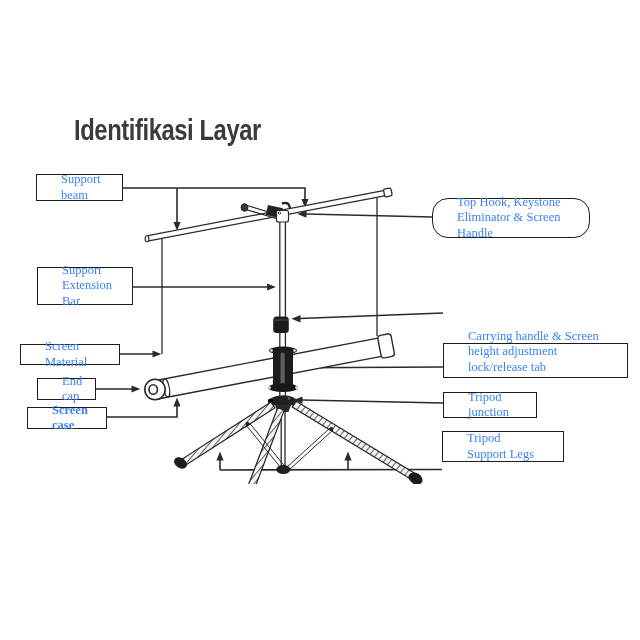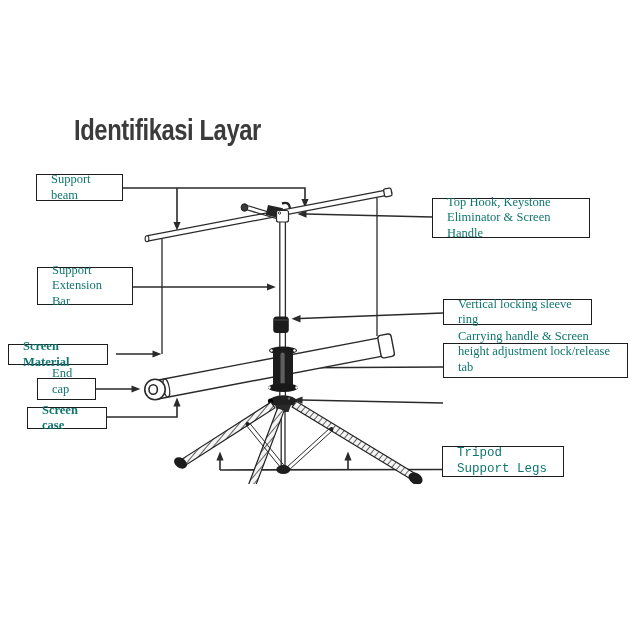--- a/index.html
+++ b/index.html
@@ -10,23 +10,23 @@
   #title{
     position:absolute;left:74px;top:114px;
     font-family:"Liberation Sans", sans-serif;
     font-weight:bold;font-size:29px;color:#3b3b3b;
     letter-spacing:-0.5px;transform:scaleX(0.82);transform-origin:left top;
     white-space:nowrap;
   }
   .label-box{
     position:absolute;box-sizing:border-box;
     background:#ffffff;border:1.6px solid #1d1d1d;
-    color:#0f766e;font-size:12.5px;line-height:15.5px;
+    color:#3b82f6;font-size:12.5px;line-height:15.5px;
     display:flex;align-items:center;
-    padding:2px 14px;
+    padding:2px 24px;
   }
   #diagram-svg{position:absolute;left:0;top:0;}
 </style>
 </head>
 <body>
 
 <div id="stage">
 
   <div id="title">Identifikasi Layar</div>
 
@@ -183,46 +183,46 @@
       <ellipse cx="283.3" cy="469.5" rx="7" ry="4.5" fill="#1f1f1f" stroke="none"></ellipse>
       <circle cx="247.5" cy="424" r="2" fill="#1f1f1f" stroke="none"></circle>
       <circle cx="331.5" cy="429" r="2" fill="#1f1f1f" stroke="none"></circle>
     </g>
   </svg>
 
   <div class="label-box" style="left:36px;top:174px;width:87px;height:27px;">
     <span>Support beam</span>
   </div>
 
-  <div class="label-box" style="left:432px;top:198px;width:158px;height:40px;">
+  <div class="label-box" style="left:432px;top:198px;width:158px;height:40px;border-radius:16px;">
     <span>Top Hook, Keystone Eliminator &amp; Screen Handle</span>
   </div>
 
   <div class="label-box" style="left:37px;top:267px;width:96px;height:38px;">
     <span>Support Extension Bar</span>
   </div>
 
-  <div class="label-box" style="left:443px;top:299px;width:149px;height:26px;">
-    <span>Vertical locking sleeve ring</span>
-  </div>
-
-  <div class="label-box" style="left:8px;top:344px;width:100px;height:21px;font-weight:bold;">
+
+  <div class="label-box" style="left:20px;top:344px;width:100px;height:21px;">
     <span>Screen Material</span>
   </div>
 
   <div class="label-box" style="left:443px;top:343px;width:185px;height:35px;align-items:flex-end;">
     <span>Carrying handle &amp; Screen height adjustment lock/release tab</span>
   </div>
 
-  <div class="label-box" style="left:37px;top:378px;width:59px;height:22px;align-items:flex-end;">
+  <div class="label-box" style="left:37px;top:378px;width:59px;height:22px;">
     <span>End cap</span>
   </div>
 
+  <div class="label-box" style="left:443px;top:392px;width:94px;height:26px;">
+    <span>Tripod junction</span>
+  </div>
 
   <div class="label-box" style="left:27px;top:407px;width:80px;height:22px;font-weight:bold;">
     <span>Screen case</span>
   </div>
 
-  <div class="label-box" style="left:442px;top:446px;width:122px;height:31px;font-family:Liberation Mono, monospace;">
+  <div class="label-box" style="left:442px;top:431px;width:122px;height:31px;">
     <span>Tripod Support Legs</span>
   </div>
 
 </div>
 
 </body></html>

